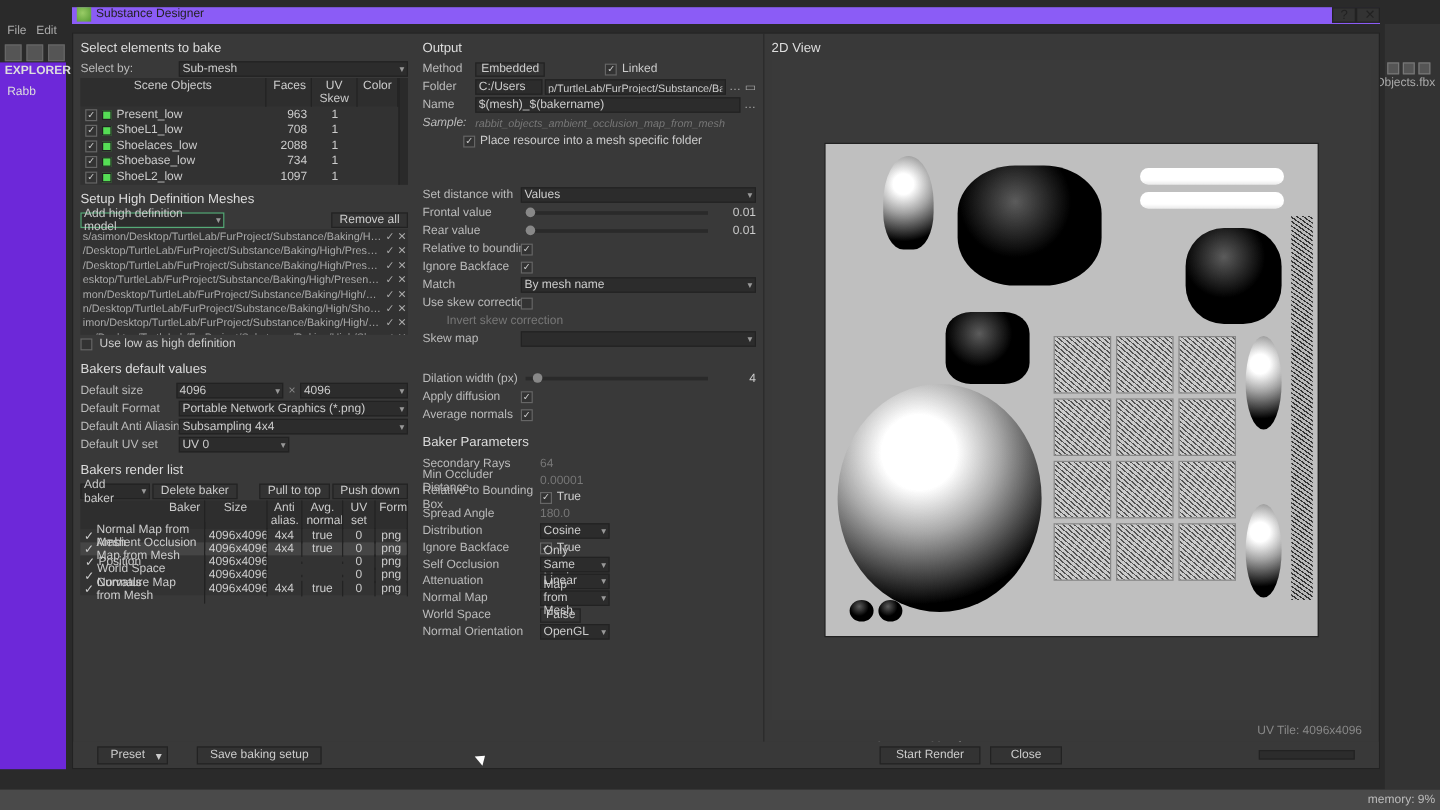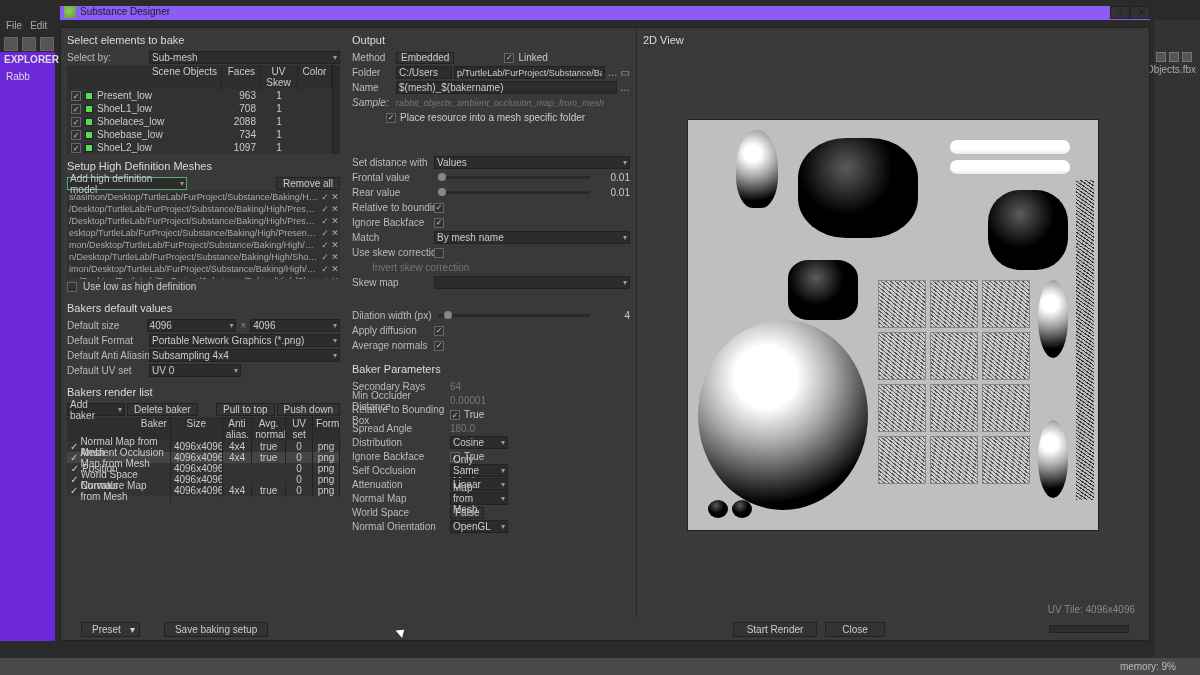--- a/index.html
+++ b/index.html
@@ -9,21 +9,21 @@
 .modal-title-bar{position:absolute;left:60px;top:6px;right:50px;height:14px;display:flex;align-items:flex-start;background:#8b5cf6}
 .modal-title-bar .icon{width:12px;height:12px;margin:0 4px;background:radial-gradient(circle at 40% 40%,#9c6,#593)}
 .modal-title-bar .title{color:#222;font-size:10px}
 .modal-title-bar .spacer{flex:1}
 .modal-title-bar .btn{width:20px;text-align:center;color:#222;font-size:11px;cursor:pointer}
 .bg-menu{position:absolute;top:20px;left:0;height:14px;display:flex;gap:8px;padding-left:6px;color:#aaa;font-size:10px}
 .bg-toolbar{position:absolute;top:34px;left:0;width:55px;height:20px;display:flex;gap:4px;padding-left:4px;align-items:center}
 .bg-toolbar .ic{width:14px;height:14px;background:#555;border:1px solid #666}
 .bg-side{position:absolute;top:52px;left:0;width:55px;bottom:34px;background:#6d28d9}
 .bg-side .lbl{color:#ddd;font-size:10px;padding:2px 4px;font-weight:bold}
-.bg-status{position:absolute;bottom:0;left:0;right:0;height:17px;background:#4a4a4a;color:#bbb;font-size:10px;display:flex;align-items:center;justify-content:flex-end;padding-right:24px}
+.bg-status{position:absolute;bottom:0;left:0;right:0;height:17px;background:#4a4a4a;color:#bbb;font-size:10px;display:flex;align-items:center;justify-content:flex-end;padding-right:4px}
 .bg-right{position:absolute;top:20px;right:0;width:46px;bottom:17px;background:#333}
 .bg-right-top{position:absolute;top:52px;right:8px;display:flex;gap:3px}
 .bg-right-top .ic{width:10px;height:10px;background:#555;border:1px solid #777}
 
 .modal{position:absolute;left:60px;top:27px;width:1090px;height:614px;background:#393939;border:1px solid #222;display:flex}
 .col-left{width:285px;padding:4px 6px;display:flex;flex-direction:column}
 .col-mid{width:290px;padding:4px 6px;display:flex;flex-direction:column}
 .col-right{flex:1;padding:4px 6px;display:flex;flex-direction:column;border-left:1px solid #2a2a2a}
 
 h3{font-size:11px;font-weight:normal;color:#ddd;margin:2px 0 4px}
@@ -134,21 +134,21 @@
 
   <div class="col-left">
     <h3>Select elements to bake</h3>
     <div class="row">
       <span class="lbl">Select by:</span>
       <div class="dd" style="flex:1">Sub-mesh</div>
     </div>
     <div style="display:flex">
       <div style="flex:1">
         <div class="scene-head">
-          <div class="c-name" style="text-align:right">Scene Objects</div>
+          <div class="c-name" style="text-align:center">Scene Objects</div>
           <div class="c-faces">Faces</div>
           <div class="c-uv">UV Skew</div>
           <div class="c-col">Color</div>
         </div>
         <div class="scene-body" id="scene-body">
             <div class="scene-row">
               <div class="chkc"><span class="chk">✓</span></div>
               <div class="c-name" style="display:flex;align-items:center">
                 <span class="sq"></span>
                 <span>Present_low</span>

